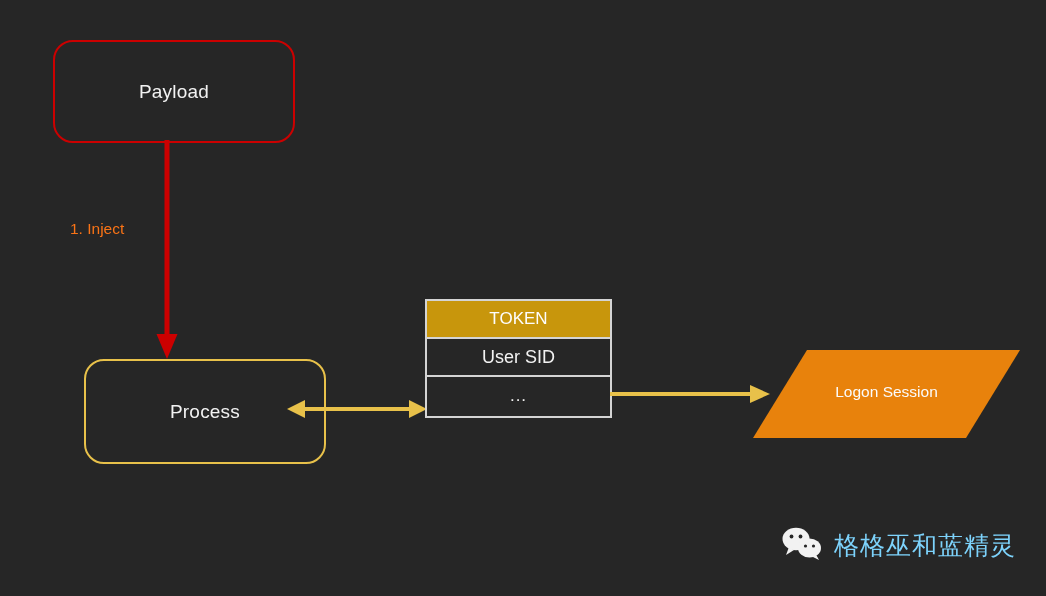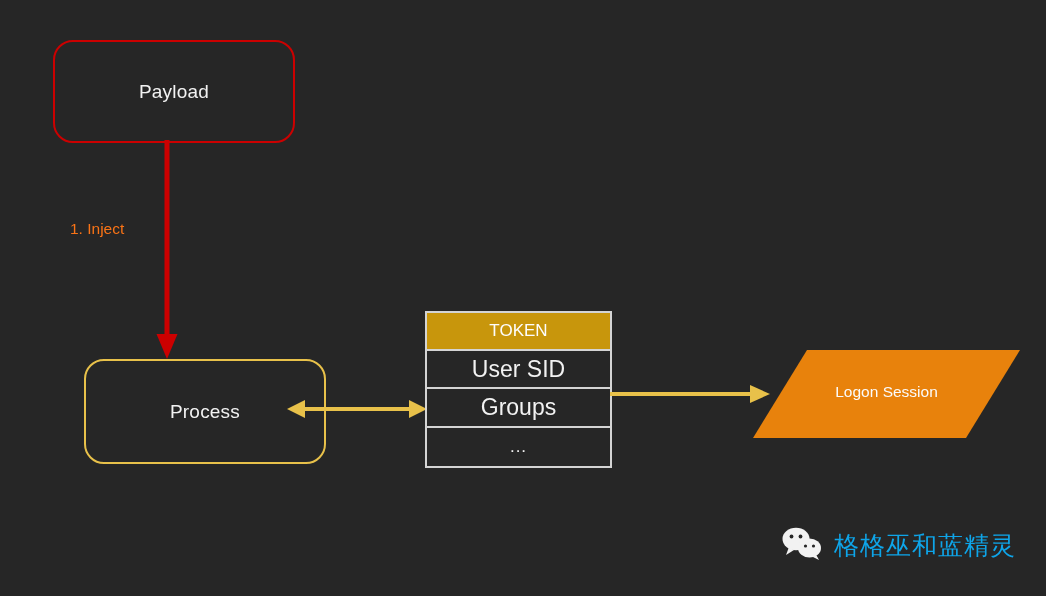--- a/index.html
+++ b/index.html
@@ -51,35 +51,35 @@
     position: absolute;
     left: 70px; top: 220px;
     color: #f97316;
     font-size: 15.5px;
     white-space: nowrap;
   }
 
   
   #token-table {
     position: absolute;
-    left: 425px; top: 311px;
+    left: 425px; top: 299px;
     width: 187px;
     border: 2px solid #d4d4d4;
     box-sizing: border-box;
     display: flex;
     flex-direction: column;
   }
   .token-row {
     box-sizing: border-box;
     height: 38.2px;
     display: flex;
     align-items: center;
     justify-content: center;
     color: #f2f2f2;
-    font-size: 23px;
+    font-size: 18px;
     border-bottom: 2px solid #d4d4d4;
     background: #262626;
     white-space: nowrap;
   }
   .token-row:last-child { border-bottom: none; }
   .token-row.header {
     background: #c8960c;
     color: #fdfdfd;
     font-size: 17px;
   }
@@ -111,21 +111,21 @@
 
   
   #watermark {
     position: absolute;
     left: 782px; top: 527px;
     display: flex;
     align-items: center;
     gap: 12px;
   }
   #watermark-text {
-    color: #0ea5e9;
+    color: #7dd3fc;
     font-size: 25px;
     letter-spacing: 1px;
     white-space: nowrap;
   }
 </style>
 </head>
 <body>
 
 <div id="canvas">
 
@@ -149,21 +149,20 @@
     <svg width="140" height="30" viewBox="0 0 140 30" xmlns="http://www.w3.org/2000/svg">
       <line x1="15" y1="15" x2="125" y2="15" stroke="#e8c14a" stroke-width="4"></line>
       <polygon points="0,15 18,6 18,24" fill="#e8c14a"></polygon>
       <polygon points="140,15 122,6 122,24" fill="#e8c14a"></polygon>
     </svg>
   </div>
 
   <div id="token-table">
     <div class="token-row header">TOKEN</div>
     <div class="token-row">User SID</div>
-    <div class="token-row">Groups</div>
     <div class="token-row ellipsis">...</div>
   </div>
 
   <div id="arrow-token-session" class="yellow-arrow">
     <svg width="160" height="30" viewBox="0 0 160 30" xmlns="http://www.w3.org/2000/svg">
       <line x1="0" y1="15" x2="142" y2="15" stroke="#e8c14a" stroke-width="4"></line>
       <polygon points="160,15 140,6 140,24" fill="#e8c14a"></polygon>
     </svg>
   </div>
 

